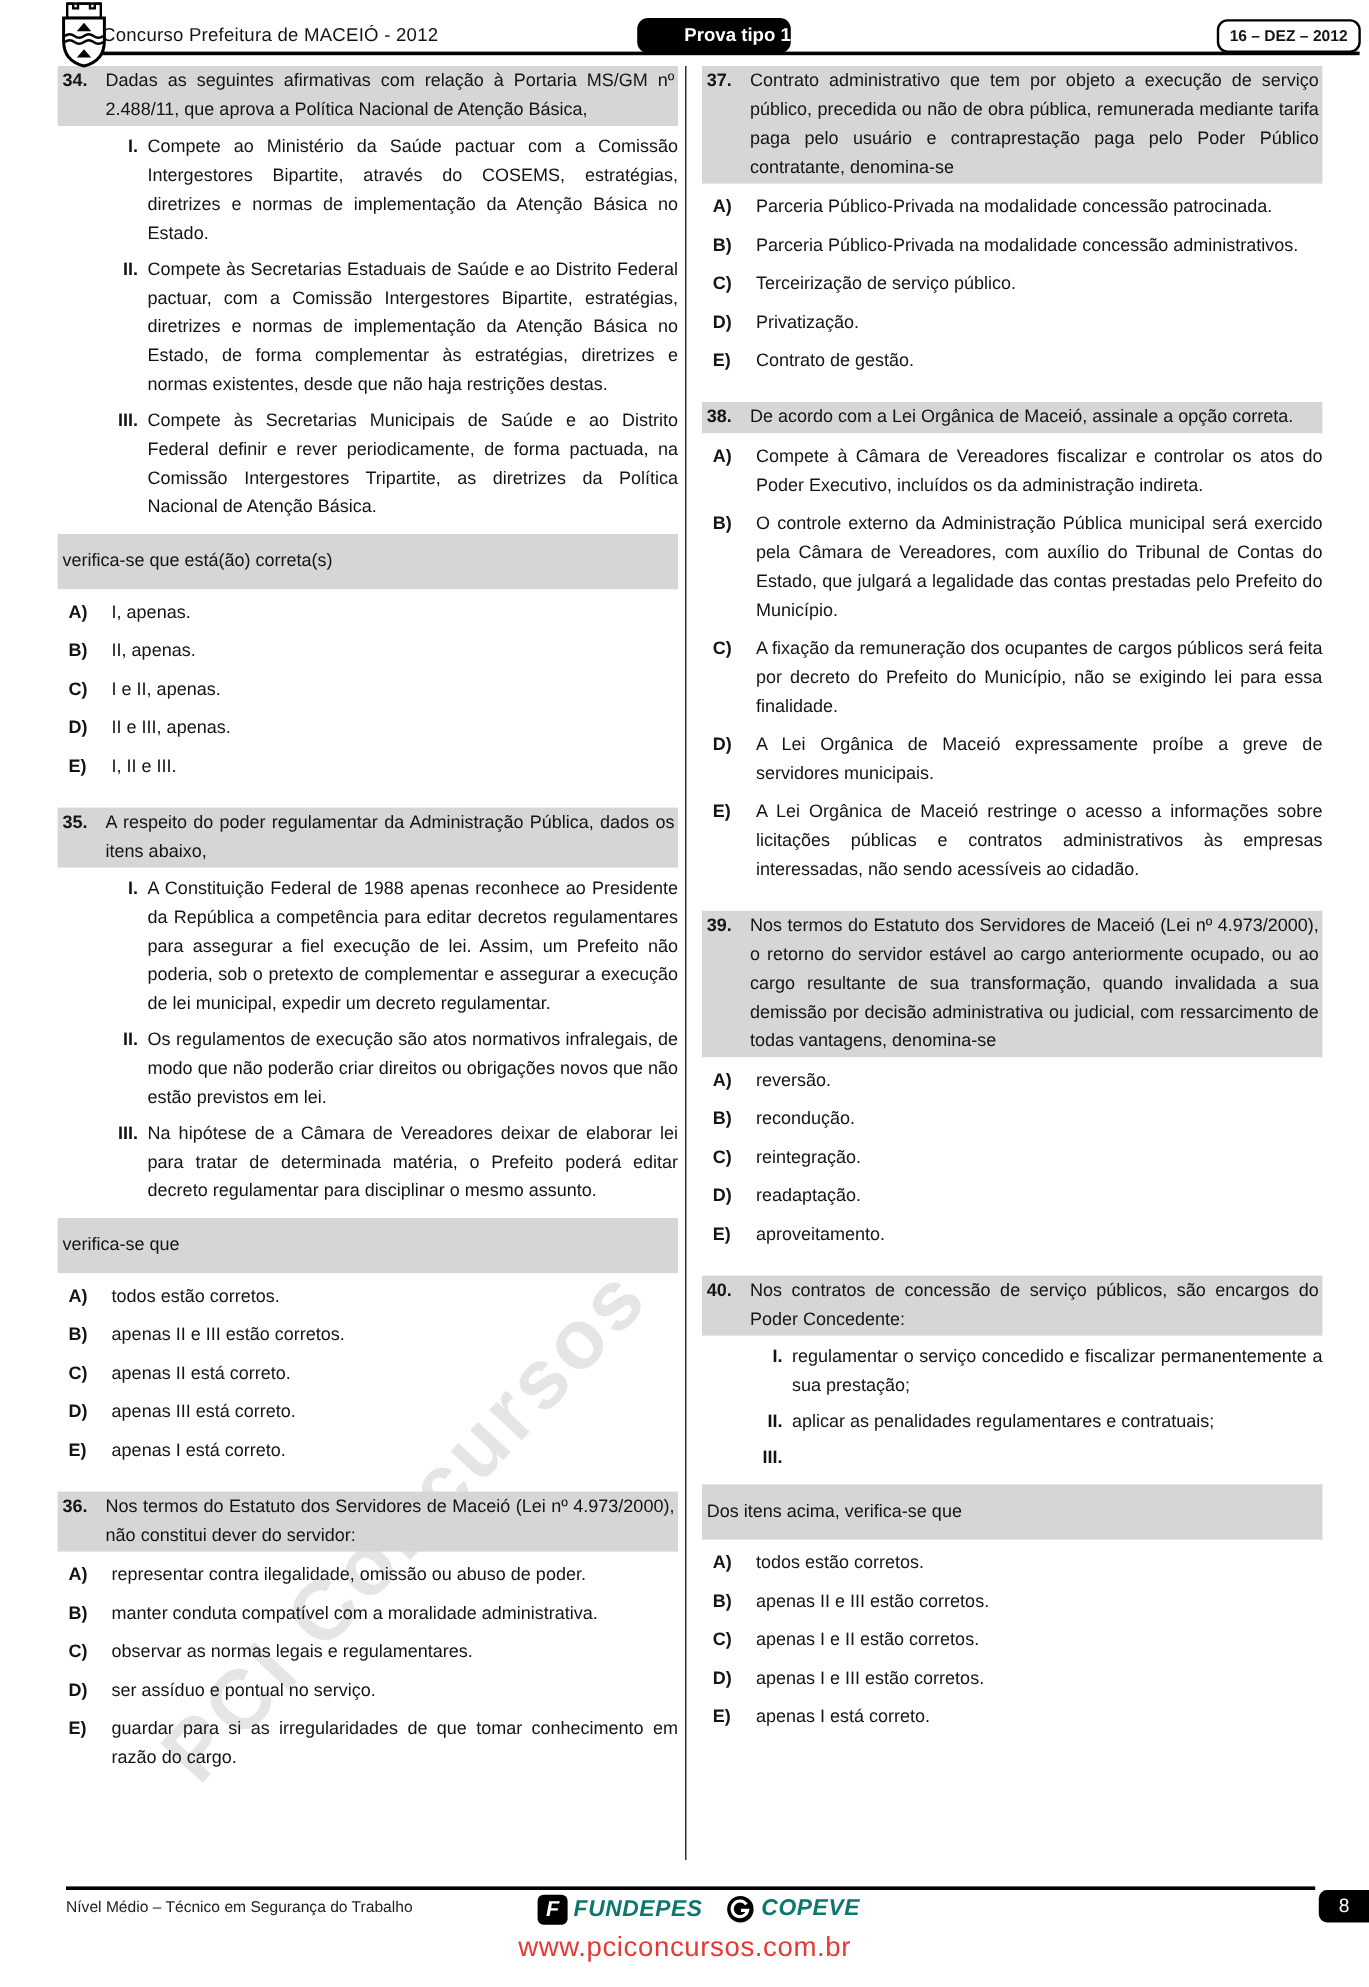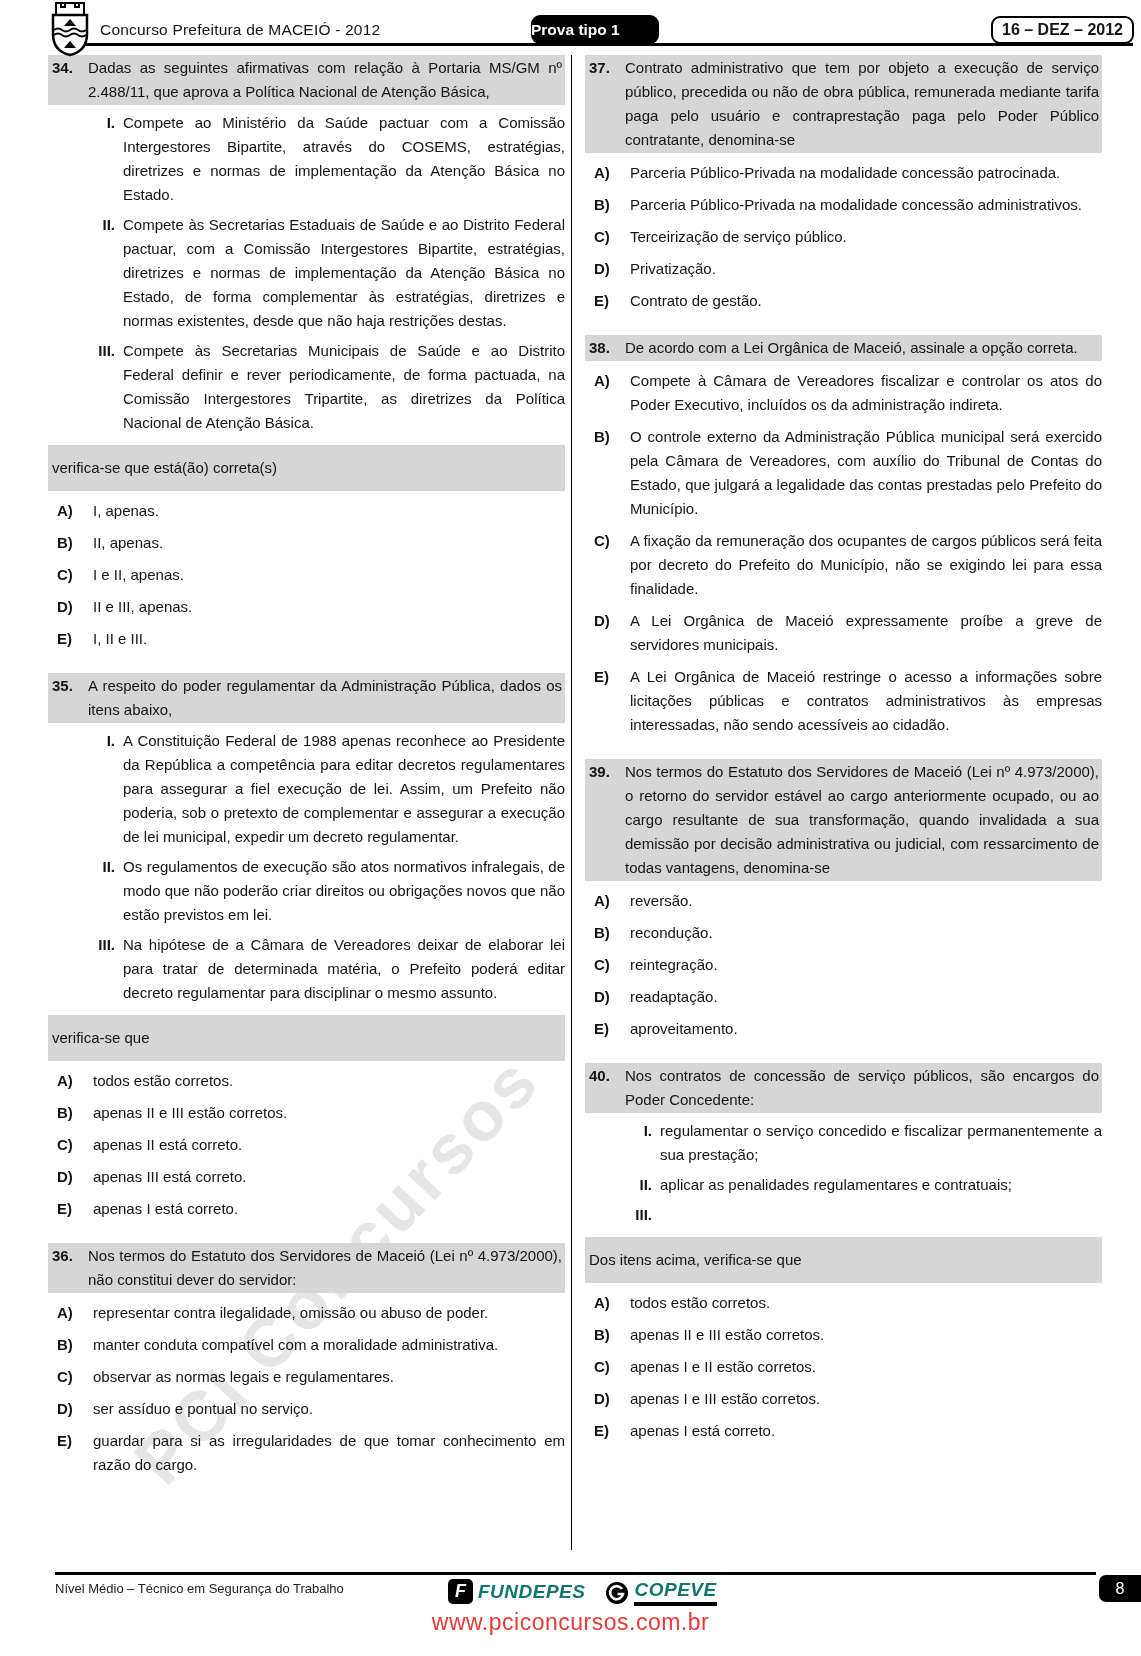--- a/index.html
+++ b/index.html
@@ -6,29 +6,29 @@
   .page {
     position:relative; width:1141px; height:1656px; background:#ffffff;
     font-family:"Liberation Sans","DejaVu Sans",sans-serif; color:#141414;
     overflow:hidden;
   }
 
   
   .header { position:absolute; top:0; left:0; right:0; height:50px; z-index:3; }
   .header-rule { position:absolute; top:43px; left:74px; right:8px; height:3px; background:#000; }
   .crest { position:absolute; left:46px; top:1px; width:48px; height:56px; z-index:4; }
-  .header-title { position:absolute; left:100px; top:21px; font-size:15.5px; letter-spacing:0.2px; }
+  .header-title { position:absolute; left:85px; top:21px; font-size:15.5px; letter-spacing:0.2px; }
   .prova-badge {
     position:absolute; left:531px; top:15px; width:128px; height:29px;
     background:#000; color:#fff; font-weight:bold; font-size:15.5px;
-    border-radius:9px; text-align:left; line-height:29px;
+    border-radius:9px; text-align:right; line-height:29px;
   }
   .date-box {
     position:absolute; right:7px; top:16px; border:2.5px solid #000; border-radius:9px;
-    background:#fff; font-weight:bold; font-size:16px; padding:2px 9px; line-height:20px;
+    background:#fff; font-weight:bold; font-size:13px; padding:2px 9px; line-height:20px;
   }
 
   
   .columns { position:absolute; top:55px; left:48px; width:1054px; display:flex; z-index:2; }
   .col { width:517px; font-size:15px; line-height:24px; }
   .divider { flex:none; width:1px; background:#000; margin:0 13px 0 6px; height:1495px; }
 
   .question { margin-bottom:22px; }
   .qheader { display:flex; background:#d6d6d6; padding:1px 3px 1px 4px; }
   .qnum { flex:none; width:36px; font-weight:bold; }
@@ -60,21 +60,21 @@
     color:#fff; border-radius:7px 0 0 7px; text-align:center; line-height:27px; font-size:16px;
   }
   .footer-left { position:absolute; left:15px; top:9px; font-size:13px; color:#222; }
   .logos { position:absolute; left:408px; top:7px; display:flex; gap:20px; align-items:flex-start; }
   .logo { display:flex; align-items:center; gap:5px; }
   .fundepes-icon {
     width:25px; height:25px; background:#000; border-radius:5px; color:#fff;
     font-weight:bold; font-style:italic; font-size:18px; text-align:center; line-height:25px;
   }
   .logo-word { font-weight:bold; font-style:italic; font-size:19px; letter-spacing:0.5px; color:#0f766e; }
-  .copeve-stack { display:flex; flex-direction:column; }
+  .copeve-stack { display:flex; }
   .copeve-bar { height:4px; background:#000; margin-top:1px; }
   .footer-url {
     position:absolute; left:0; right:40px; top:37px; text-align:center;
     color:#e53935; font-size:23px; letter-spacing:0.5px;
   }
 </style>
 </head>
 <body>
 
 <div class="page">

